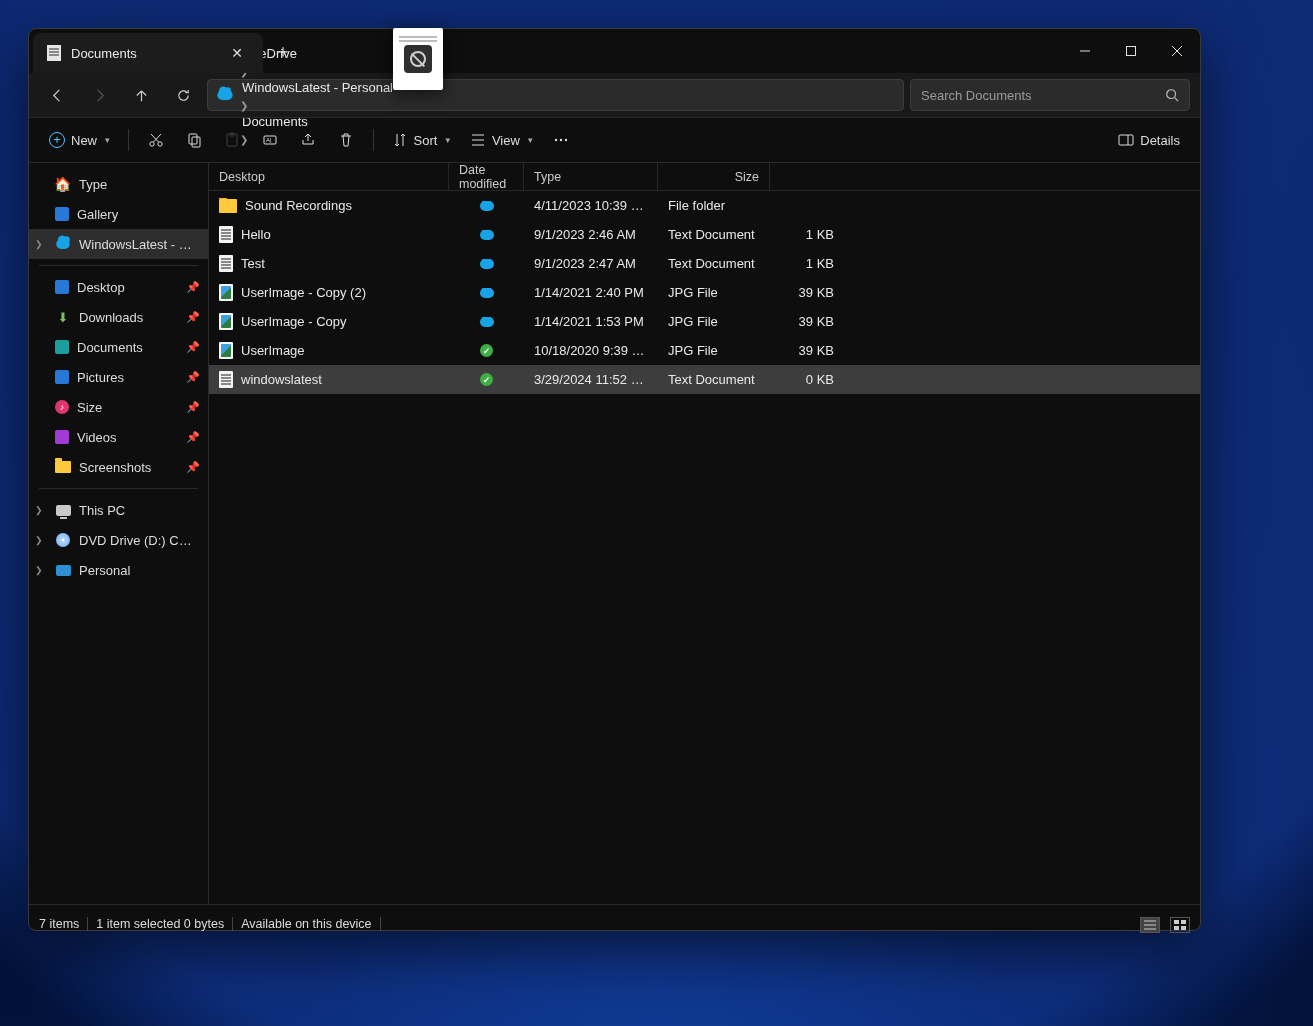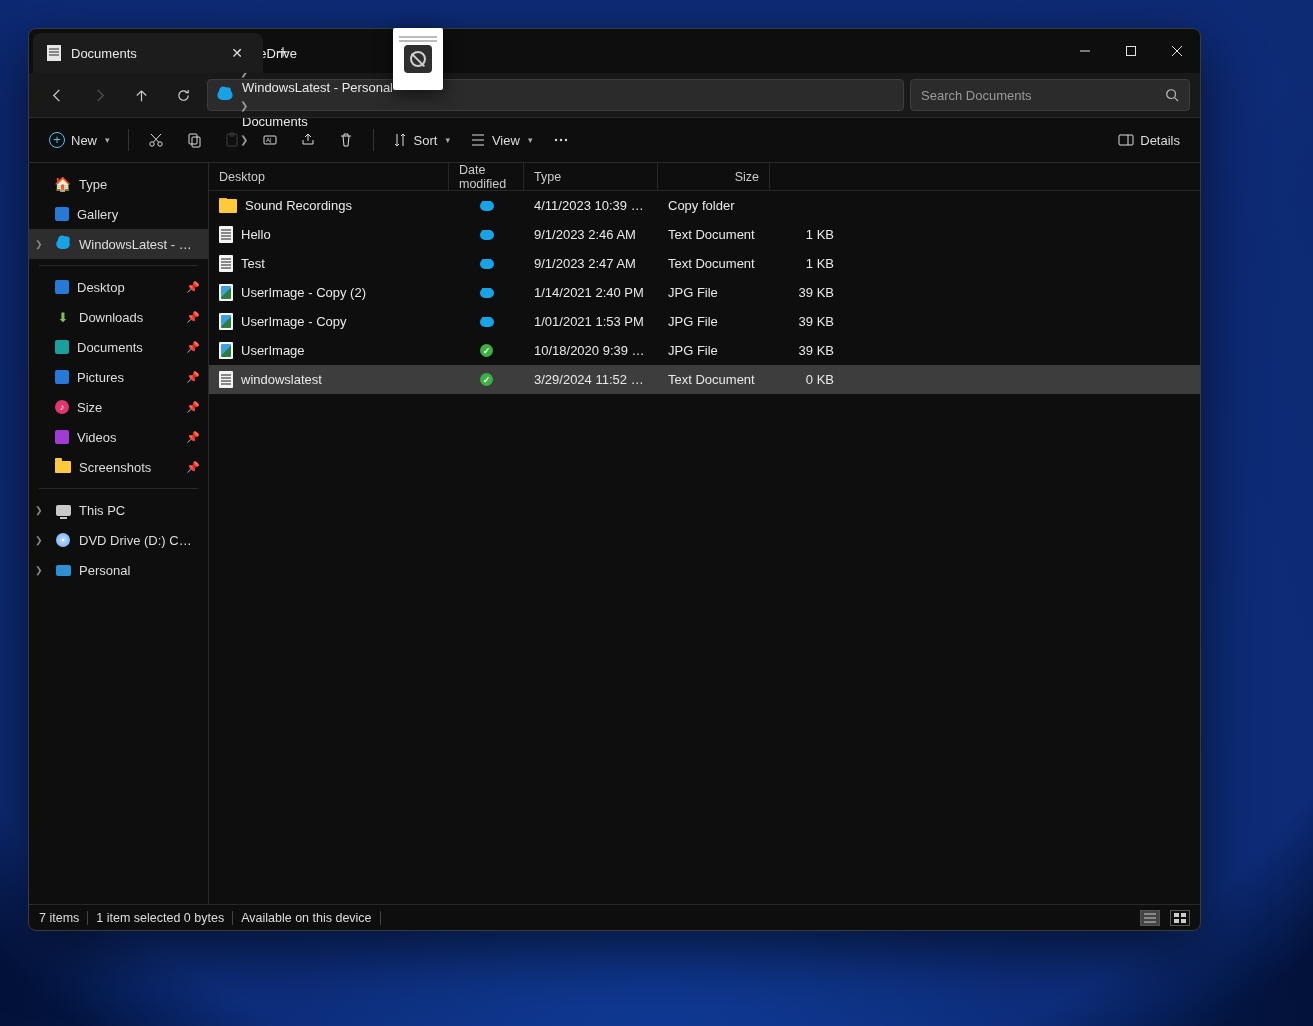--- a/index.html
+++ b/index.html
@@ -115,22 +115,22 @@
   .fico-txt::before{content:"";position:absolute;left:2px;right:2px;top:3px;height:1.5px;background:#888;box-shadow:0 3px 0 #888,0 6px 0 #888,0 9px 0 #888;}
   .fico-jpg{ width:14px;height:17px;background:#f4f4f4;position:relative;flex-shrink:0;border-radius:1px;}
   .fico-jpg::after{content:"";position:absolute;inset:2px;background:linear-gradient(135deg,#3ea0e0 50%,#2f7d40 50%);border-radius:1px;}
   .st-cloud{width:14px;height:10px;background:#17a3e6;border-radius:5px;position:relative;}
   .st-cloud::before{content:"";position:absolute;width:7px;height:7px;background:#17a3e6;border-radius:50%;left:2px;top:-3px;}
   .st-cloud::after{content:"";position:absolute;width:5px;height:5px;background:#17a3e6;border-radius:50%;left:6px;top:-2px;}
   .st-check{width:13px;height:13px;border-radius:50%;background:#3cb043;position:relative;}
   .st-check::after{content:"✓";position:absolute;inset:0;display:flex;align-items:center;justify-content:center;font-size:9px;color:#0b2;text-shadow:0 0 1px #fff;color:#fff;}
 
   
-  .status{ height:26px; border-top:1px solid #2a2a2a; display:flex; align-items:center;
-    padding:0 10px; font-size:12.5px; color:#ddd; gap:8px;}
+  .status{ height:26px; border-top:1px solid #2a2a2a; display:flex; align-items:flex-start;
+    padding:12px 10px; font-size:12.5px; color:#ddd; gap:8px;}
   .status .sdiv{ width:1px;height:14px;background:#444;}
   .status .spacer{flex:1;}
   .viewbtn{width:20px;height:16px;border:1px solid #555;display:inline-flex;align-items:center;justify-content:center;margin-left:2px;cursor:pointer;}
   .viewbtn.active{background:#444;}
 
   
   .drag-ghost{
     position:absolute; left:393px; top:28px; width:50px; height:62px; z-index:3;
     background:#fff; border-radius:2px; box-shadow:0 4px 18px rgba(0,0,0,.6);
     display:flex; align-items:center; justify-content:center;
@@ -384,21 +384,21 @@
       <div class="rows" id="rows">
           <div class="row">
             <div class="c-name">
               <span class="fico-folder"></span>
               <span>Sound Recordings</span>
             </div>
             <div class="c-status">
               <span class="st-cloud"></span>
             </div>
             <div>4/11/2023 10:39 PM</div>
-            <div>Copy folder</div>
+            <div>File folder</div>
             <div class="c-size"></div>
           </div>
           <div class="row">
             <div class="c-name">
               <span class="fico-txt"></span>
               <span>Hello</span>
             </div>
             <div class="c-status">
               <span class="st-cloud"></span>
             </div>
@@ -431,21 +431,21 @@
             <div class="c-size">39 KB</div>
           </div>
           <div class="row">
             <div class="c-name">
               <span class="fico-jpg"></span>
               <span>UserImage - Copy</span>
             </div>
             <div class="c-status">
               <span class="st-cloud"></span>
             </div>
-            <div>1/01/2021 1:53 PM</div>
+            <div>1/14/2021 1:53 PM</div>
             <div>JPG File</div>
             <div class="c-size">39 KB</div>
           </div>
           <div class="row">
             <div class="c-name">
               <span class="fico-jpg"></span>
               <span>UserImage</span>
             </div>
             <div class="c-status">
               <span class="st-check"></span>

